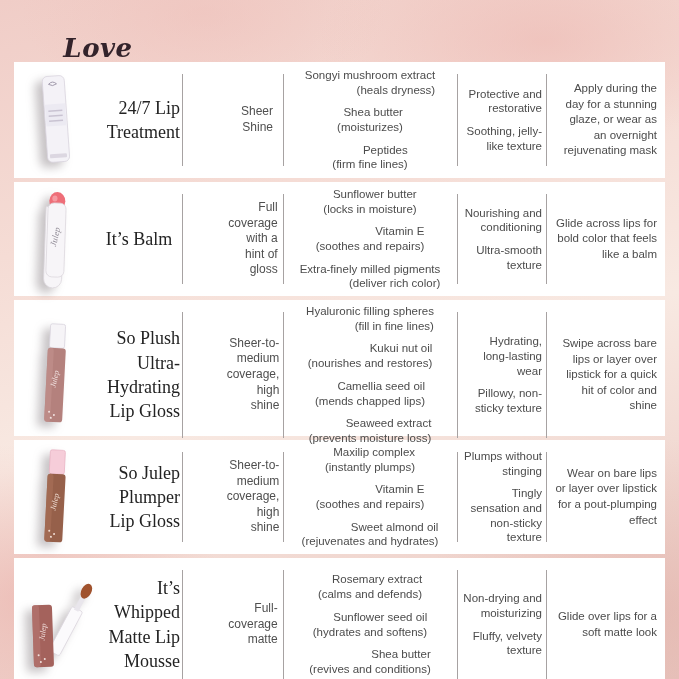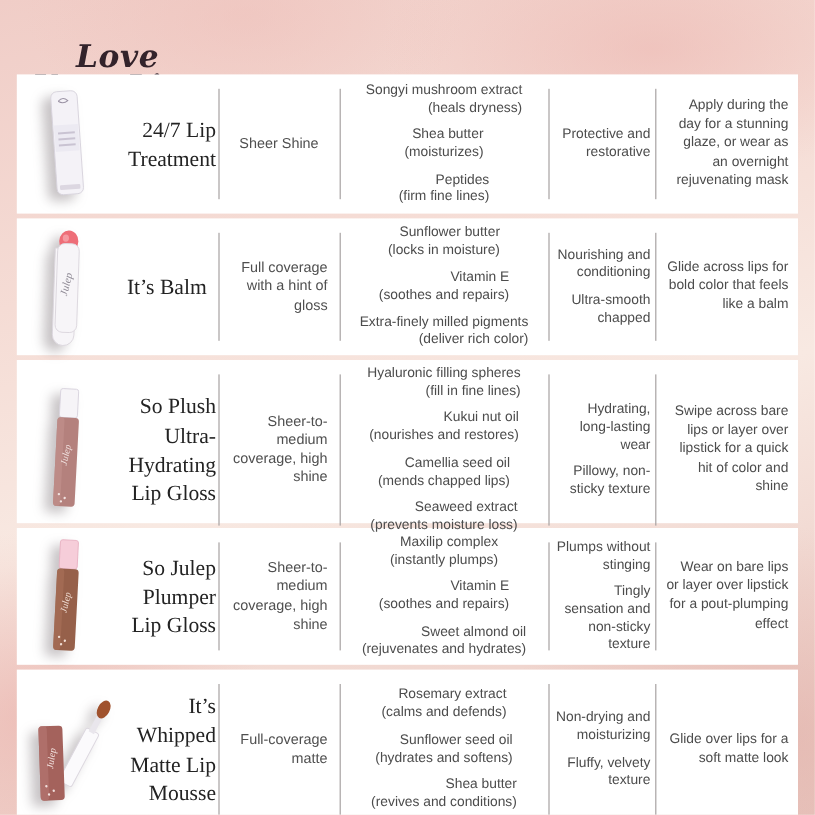--- a/index.html
+++ b/index.html
@@ -38,21 +38,21 @@
     display:flex;flex-direction:column;justify-content:center;align-items:center;
     text-align:right;box-sizing:border-box;
   }
   .divided::before{
     content:"";position:absolute;left:0;top:12px;bottom:12px;width:1px;background:#a7a2a2;
   }
   .pname{
     font-family:"Liberation Serif",serif;font-size:18px;color:#232323;
     line-height:1.35;padding:0 2px;
   }
-  .result{font-size:12px;color:#4f4f4f;line-height:1.3;padding:0 10px;}
+  .result{font-size:12px;color:#4f4f4f;line-height:1.3;padding:0 10px;margin-left:41px;}
   .grp{margin:4px 0;font-size:11.5px;color:#4c4c4c;line-height:1.28;padding:0 4px;}
   .howto{font-size:11.5px;color:#4c4c4c;line-height:1.35;padding:0 8px;}
   .prodsvg{filter:drop-shadow(-7px 5px 5px rgba(95,82,88,0.35));}
 </style>
 </head>
 <body>
 
 <div class="header">
   <div class="title">
     <div>Love</div>
@@ -95,20 +95,21 @@
         <div>Shea butter</div>
         <div>(moisturizes)</div>
       </div>
       <div class="grp">
         <div>Peptides</div>
         <div>(firm fine lines)</div>
       </div>
     </div>
     <div class="cell divided">
       <div class="grp">Protective and restorative</div>
+      <div class="grp">Soothing, jelly-like texture</div>
     </div>
     <div class="cell divided">
       <div class="howto">Apply during the day for a stunning glaze, or wear as an overnight rejuvenating mask</div>
     </div>
   </div>
 
   <div class="card r2">
     <div class="cell">
       <svg class="prodsvg" width="64" height="100" viewBox="0 0 64 100">
         <g transform="rotate(2 32 50)">
@@ -135,21 +136,21 @@
         <div>Vitamin E</div>
         <div>(soothes and repairs)</div>
       </div>
       <div class="grp">
         <div>Extra-finely milled pigments</div>
         <div>(deliver rich color)</div>
       </div>
     </div>
     <div class="cell divided">
       <div class="grp">Nourishing and conditioning</div>
-      <div class="grp">Ultra-smooth chapped</div>
+      <div class="grp">Ultra-smooth texture</div>
     </div>
     <div class="cell divided">
       <div class="howto">Glide across lips for bold color that feels like a balm</div>
     </div>
   </div>
 
   <div class="card r3">
     <div class="cell">
       <svg class="prodsvg" width="64" height="118" viewBox="0 0 64 118">
         <g transform="rotate(3 32 59)">

